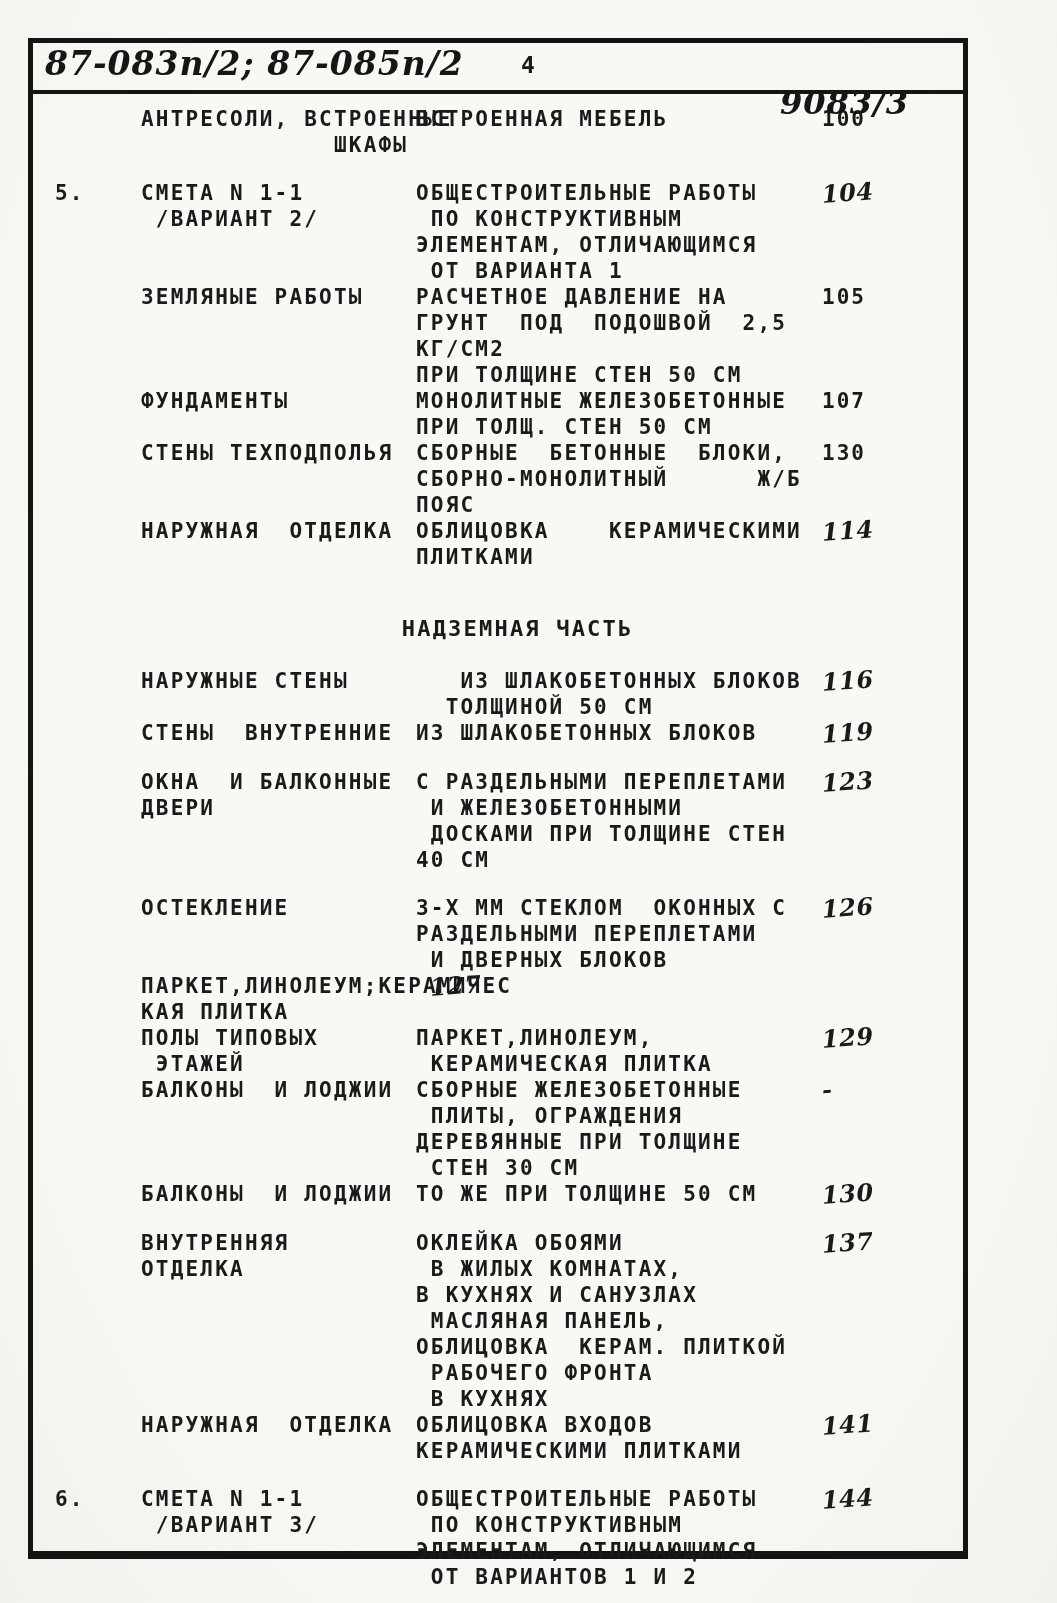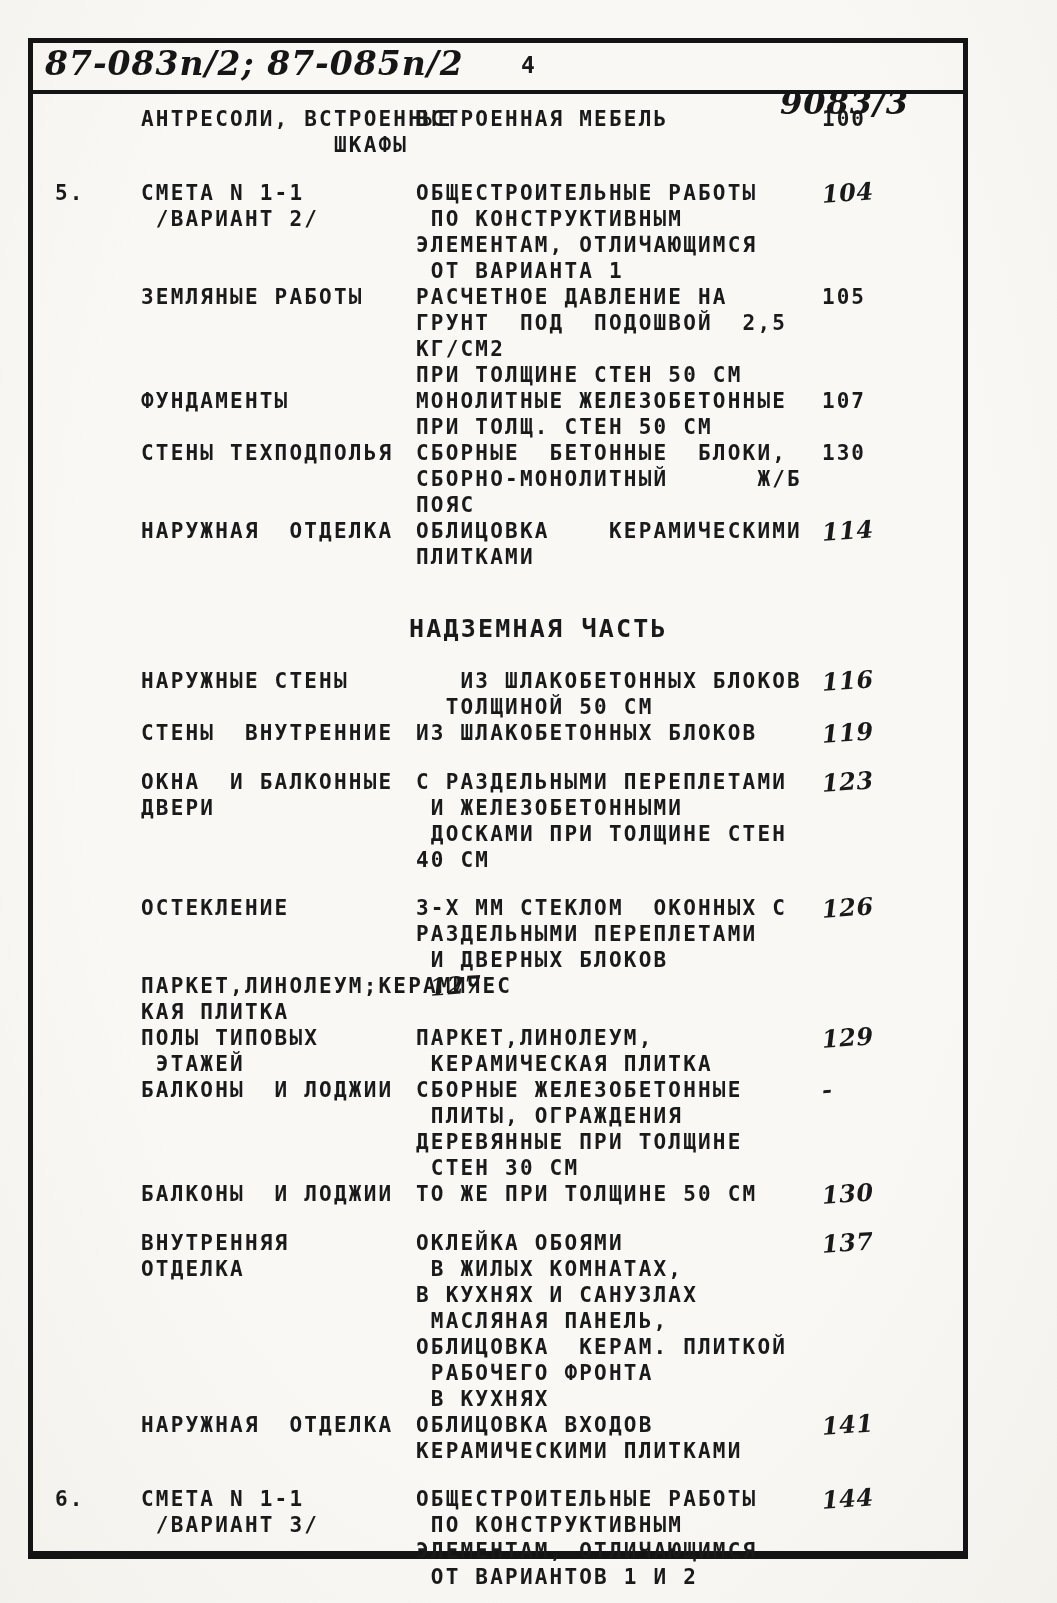--- a/index.html
+++ b/index.html
@@ -89,21 +89,21 @@
   .page-cell .pagenum { display: inline-block; }
   .page-cell.hand .pagenum {
     font-family: "DejaVu Serif", serif;
     font-style: italic;
     font-size: 24px;
     letter-spacing: 0.5px;
     transform: rotate(-4deg);
   }
   .section-row {
     padding-left: 287px;
-    font-size: 25px;
+    font-size: 22px;
     line-height: 26px;
     font-weight: bold;
     letter-spacing: 2.2px;
     white-space: pre;
   }
   .section-row.gap { margin-top: 20px; }
 </style>
 </head>
 <body>
 

